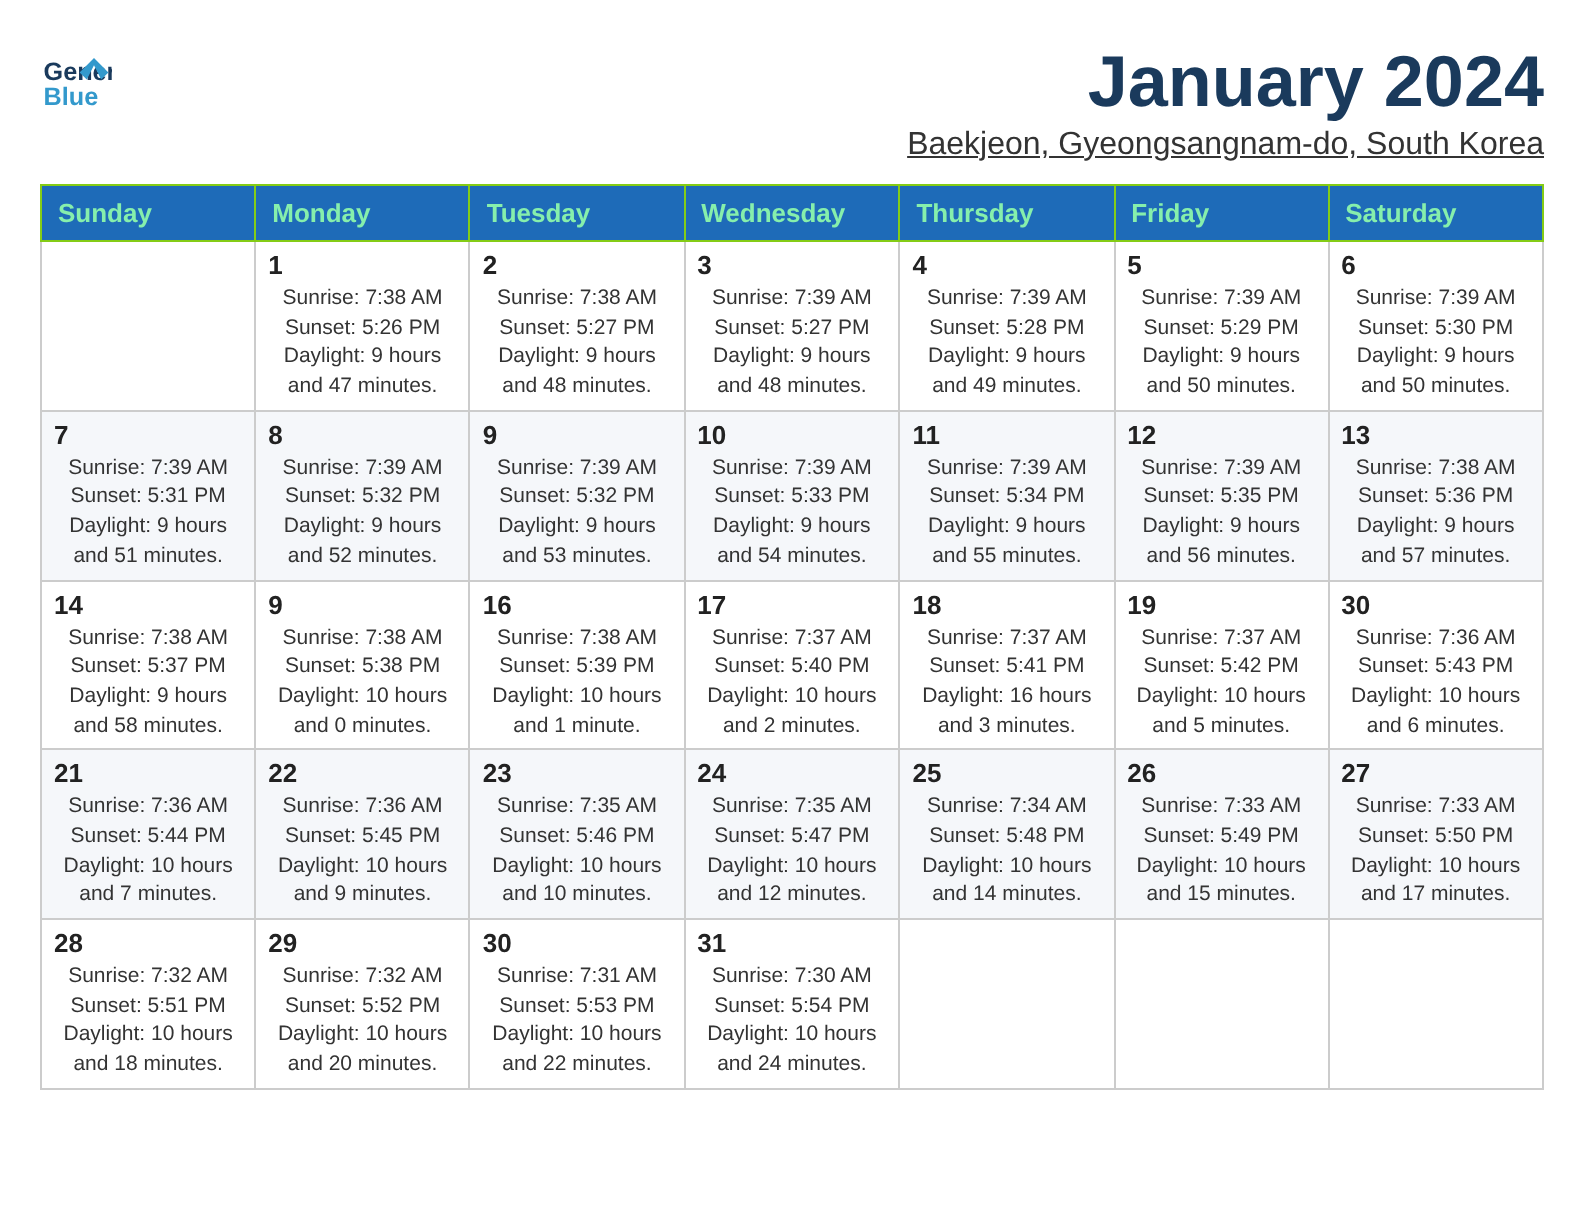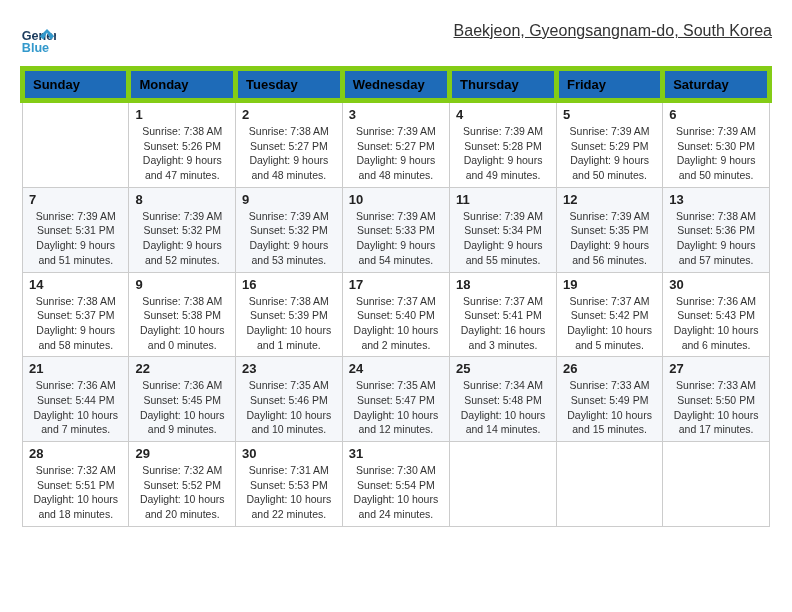--- a/index.html
+++ b/index.html
@@ -39,25 +39,25 @@
       margin-top: 2px;
       text-decoration: underline;
     }
     .calendar-table {
       width: 100%;
       border-collapse: collapse;
       margin-top: 8px;
     }
     .calendar-table th {
       background-color: #1e6bb8;
-      color: #000000;
+      color: #86efac;
       text-align: left;
       padding: 6px 8px;
       font-size: 13px;
-      border: 5px solid #84cc16;
+      border: 1px solid #84cc16;
     }
     .calendar-table td {
       border: 1px solid #ccc;
       vertical-align: top;
       padding: 4px 6px;
       width: 108px;
       min-height: 80px;
       background: #fff;
       font-size: 11px;
       color: #333;
@@ -87,20 +87,21 @@
 
 <div class="header-section">
   <div class="logo">
     <svg class="logo-icon" viewBox="0 0 40 40">
       <text x="2" y="22" font-size="14" font-weight="bold" fill="#1a3a5c">General</text>
       <text x="2" y="36" font-size="14" font-weight="bold" fill="#3399cc">Blue</text>
       <polygon points="30,10 38,18 34,22 30,14 26,22 22,18" fill="#3399cc"></polygon>
     </svg>
   </div>
   <div class="title-section">
+    <div class="calendar-title">January 2024</div>
     <div class="calendar-subtitle">Baekjeon, Gyeongsangnam-do, South Korea</div>
   </div>
 </div>
 
 <table class="calendar-table">
   <thead>
     <tr id="weekday-header">
     <th>Sunday</th>
         <th>Monday</th>
         <th>Tuesday</th>

